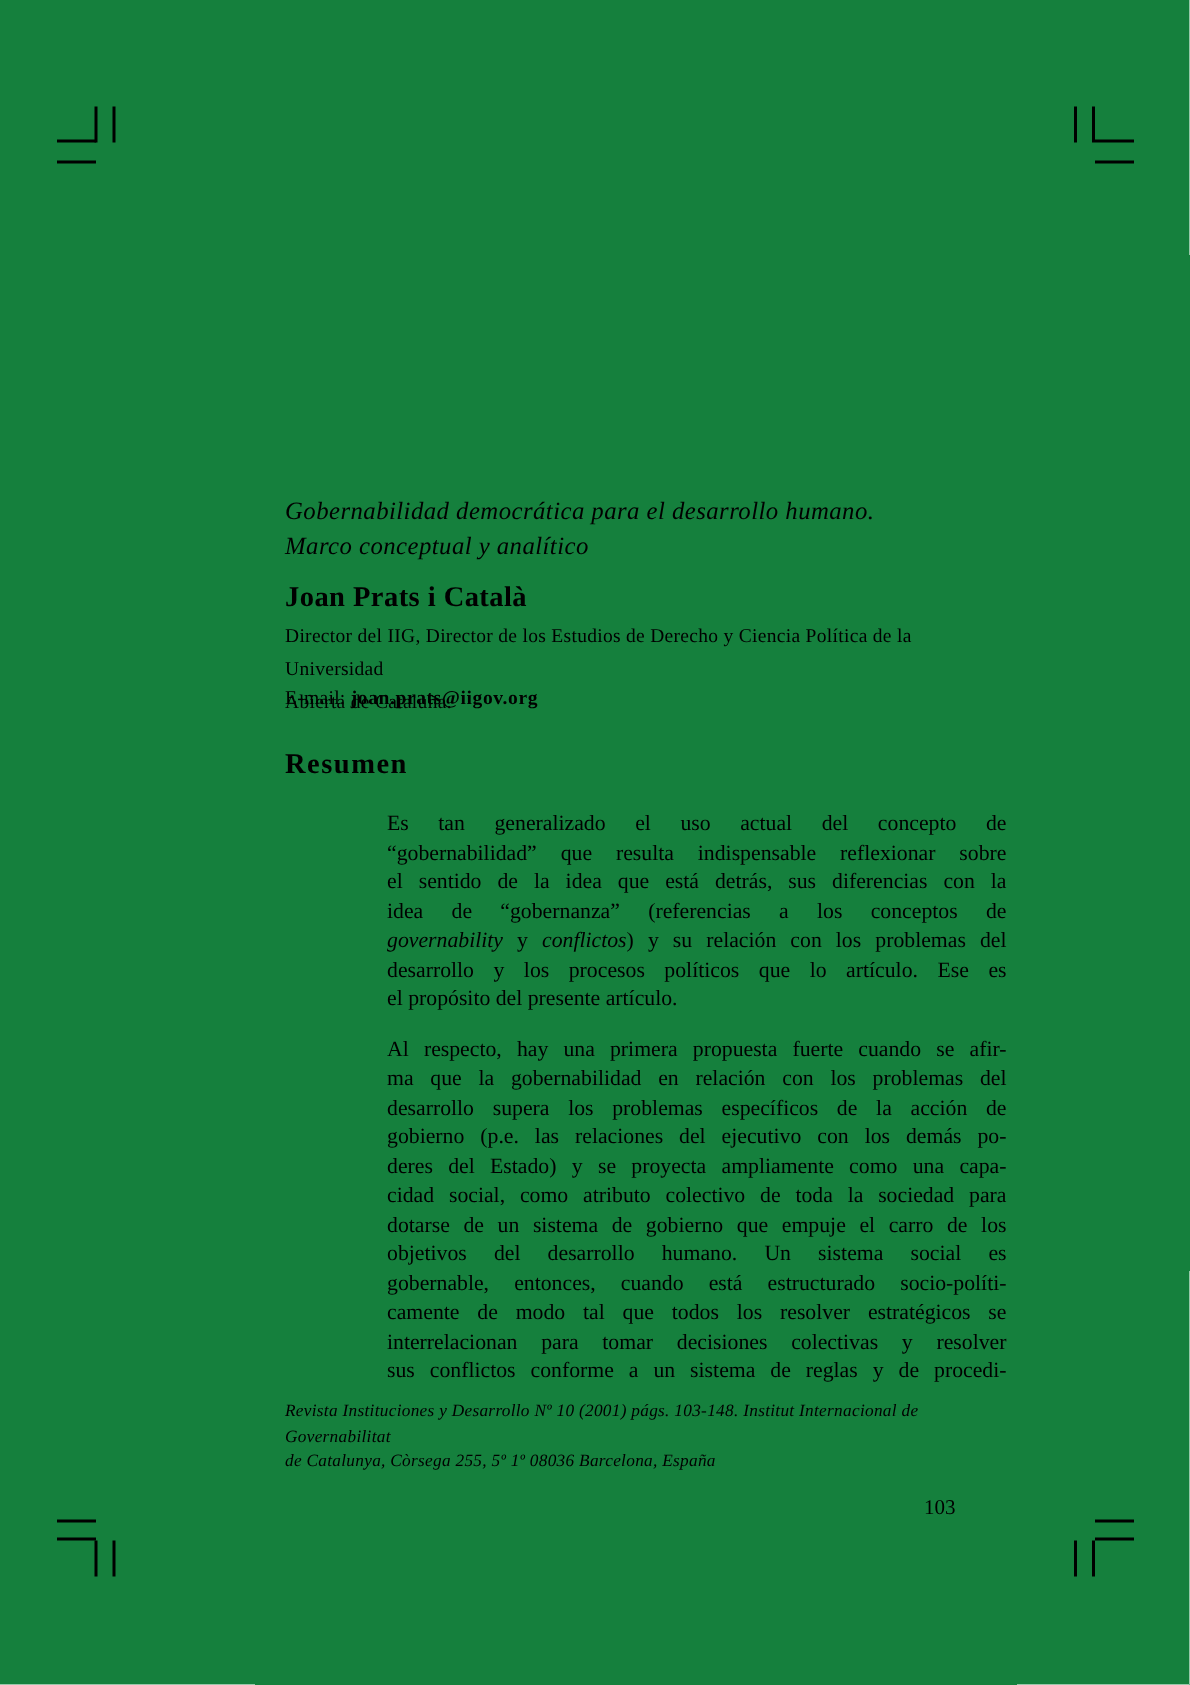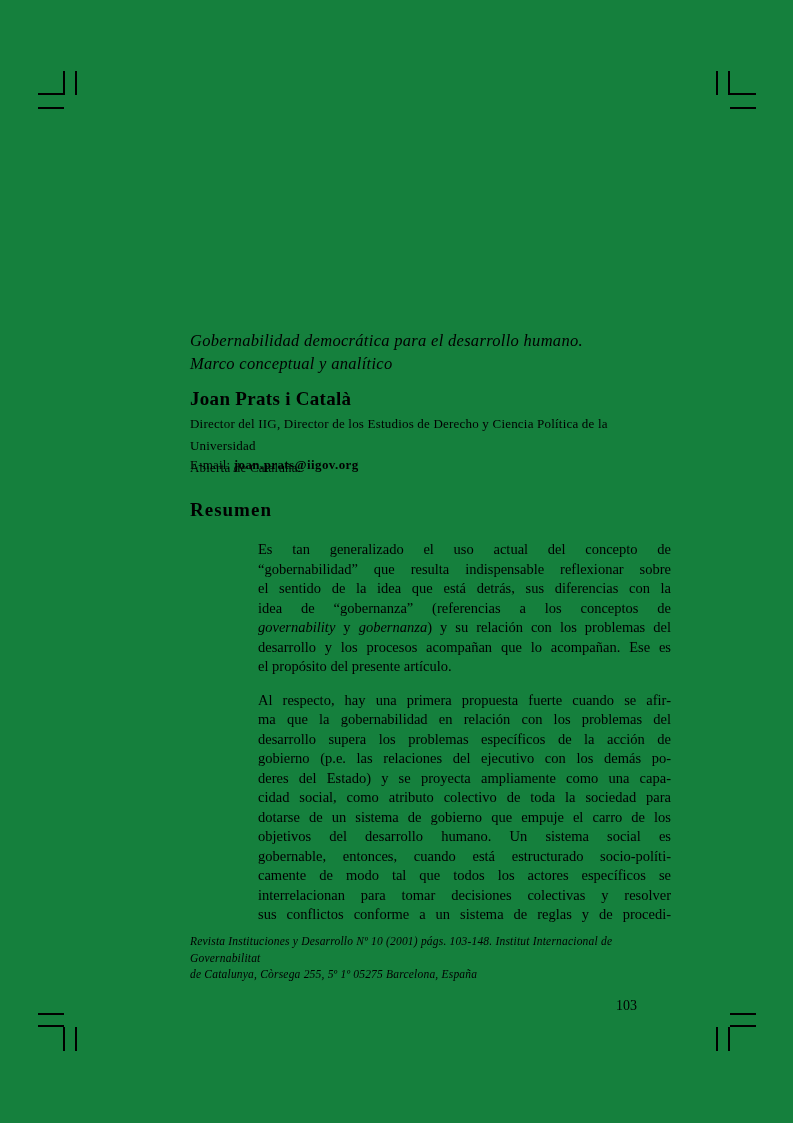--- a/index.html
+++ b/index.html
@@ -154,40 +154,40 @@
   </div>
 
   <div class="section-heading">Resumen</div>
 
   <div class="abstract">
     <div class="paragraph justified">
         <div class="line">Es tan generalizado el uso actual del concepto de</div>
         <div class="line">“gobernabilidad” que resulta indispensable reflexionar sobre</div>
         <div class="line">el sentido de la idea que está detrás, sus diferencias con la</div>
         <div class="line">idea de “gobernanza” (referencias a los conceptos de</div>
-        <div class="line"><i>governability</i> y <i>gobernanza</i>) y su relación con los problemas del</div>
-        <div class="line">desarrollo y los procesos acompañan que lo acompañan. Ese es</div>
+        <div class="line"><i>governability</i> y <i>conflictos</i>) y su relación con los problemas del</div>
+        <div class="line">desarrollo y los procesos políticos que lo artículo. Ese es</div>
         <div class="line line-end">el propósito del presente artículo.</div>
       </div>
     <div class="paragraph justified">
         <div class="line">Al respecto, hay una primera propuesta fuerte cuando se afir-</div>
         <div class="line">ma que la gobernabilidad en relación con los problemas del</div>
         <div class="line">desarrollo supera los problemas específicos de la acción de</div>
         <div class="line">gobierno (p.e. las relaciones del ejecutivo con los demás po-</div>
         <div class="line">deres del Estado) y se proyecta ampliamente como una capa-</div>
         <div class="line">cidad social, como atributo colectivo de toda la sociedad para</div>
         <div class="line">dotarse de un sistema de gobierno que empuje el carro de los</div>
         <div class="line">objetivos del desarrollo humano. Un sistema social es</div>
         <div class="line">gobernable, entonces, cuando está estructurado socio-políti-</div>
-        <div class="line">camente de modo tal que todos los actores específicos se</div>
+        <div class="line">camente de modo tal que todos los resolver estratégicos se</div>
         <div class="line">interrelacionan para tomar decisiones colectivas y resolver</div>
         <div class="line">sus conflictos conforme a un sistema de reglas y de procedi-</div>
       </div>
   </div>
 
   <div class="footnote plain">
       <div class="line">Revista Instituciones y Desarrollo Nº 10 (2001) págs. 103-148. Institut Internacional de Governabilitat</div>
-      <div class="line line-end">de Catalunya, Còrsega 255, 5º 1º 05275 Barcelona, España</div>
+      <div class="line line-end">de Catalunya, Còrsega 255, 5º 1º 08036 Barcelona, España</div>
     </div>
 
   <div class="page-number">103</div>
 
 </div>
 
 </body></html>

